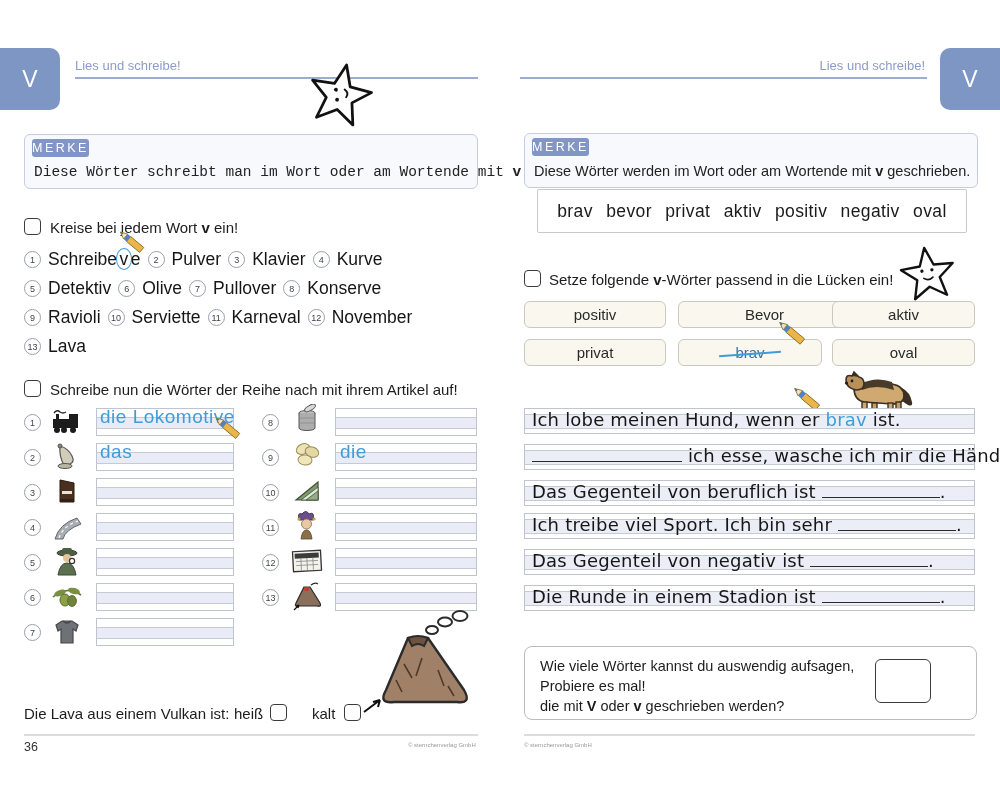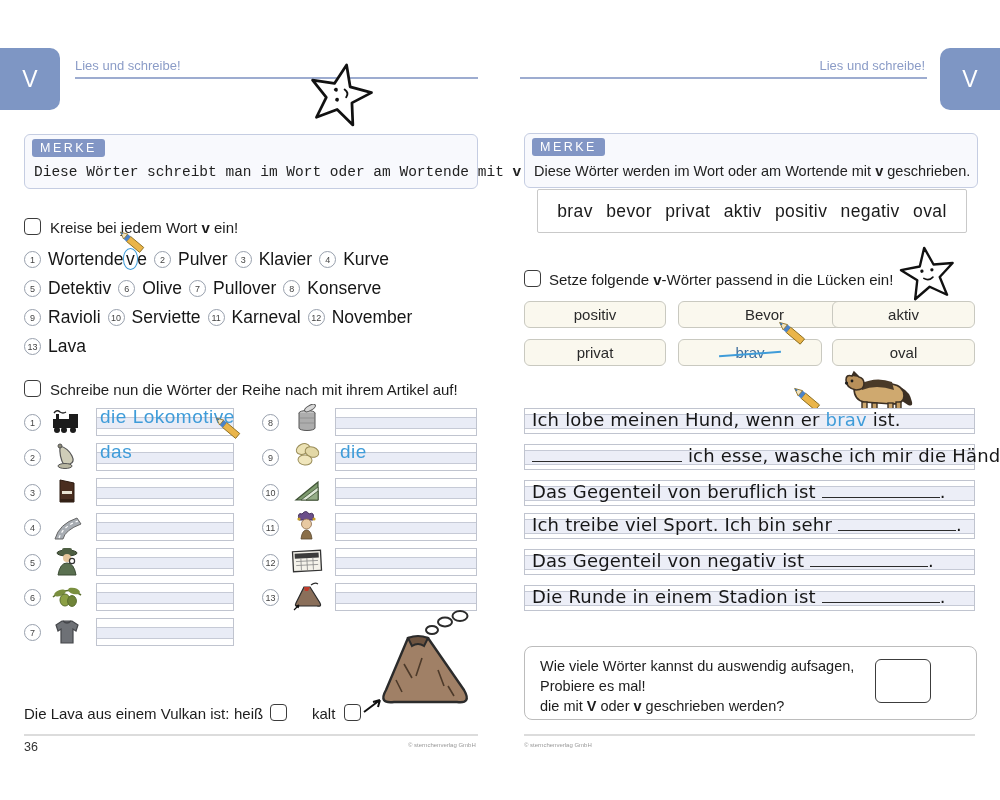--- a/index.html
+++ b/index.html
@@ -7,21 +7,21 @@
        font-family:"Liberation Sans",sans-serif;color:#1d1d1d;overflow:hidden;}
   .abs{position:absolute;}
   .tab{width:60px;height:62px;background:#7e96c4;color:#fff;display:flex;
        align-items:center;justify-content:center;font-size:23px;}
   .tab-left{left:0;top:48px;border-radius:0 10px 10px 0;}
   .tab-right{right:0;top:48px;border-radius:10px 0 0 10px;}
   .hdr-title{font-size:13px;color:#8b9cc7;}
   .hdr-line{height:2px;background:#9dacd0;}
   .merkebox{border:1px solid #c5cde2;background:#f8f9fd;border-radius:6px;}
   .merkechip{display:inline-block;background:#8296c5;color:#fff;font-size:12.5px;
-       letter-spacing:2.5px;padding:2px 8px;border-radius:3px;}
+       letter-spacing:2.5px;padding:2px 0;border-radius:3px;}
   .merketext{font-size:14.5px;color:#222;}
   .cb{width:17px;height:17px;border:1.6px solid #3c3c3c;border-radius:4px;background:#fff;box-sizing:border-box;}
   .tasktext{font-size:15px;color:#1d1d1d;}
   .numc{width:15px;height:15px;border:1px solid #98a0ad;border-radius:50%;
        font-size:9px;color:#444;display:inline-flex;align-items:center;
        justify-content:center;flex:0 0 auto;background:#fff;}
   .wordrow{display:flex;align-items:center;gap:7px;font-size:17.5px;color:#161616;}
   .wp{display:inline-flex;align-items:center;gap:7px;}
   .circv{border:1.7px solid #3f9cd9;border-radius:50%;padding:0 2.5px;margin:0 -1px;}
   .lineblock{width:138px;height:28px;border:1px solid #c0c4cf;box-sizing:border-box;
@@ -88,21 +88,21 @@
     <rect x="11" y="1" width="6" height="16" fill="#eab54a" stroke="#8a6d1f" stroke-width="0.8"></rect>
     <rect x="11" y="17" width="6" height="3.5" fill="#4a83c9"></rect>
     <polygon points="11,20.5 17,20.5 14,27" fill="#f0e3c0" stroke="#8a6d1f" stroke-width="0.7"></polygon>
     <polygon points="13,24.2 15,24.2 14,27" fill="#2e6db5"></polygon>
   </g>
 </svg>
 
 <div class="abs wordrow" style="left:24px;top:249px;">
   <span class="wp">
     <span class="numc">1</span>
-    <span><span>Wortende</span><span class="circv">v</span><span>e</span></span>
+    <span><span>Schreibe</span><span class="circv">v</span><span>e</span></span>
   </span>
   <span class="wp">
       <span class="numc">2</span>
       <span>Pulver</span>
     </span>
   <span class="wp">
       <span class="numc">3</span>
       <span>Klavier</span>
     </span>
   <span class="wp">

